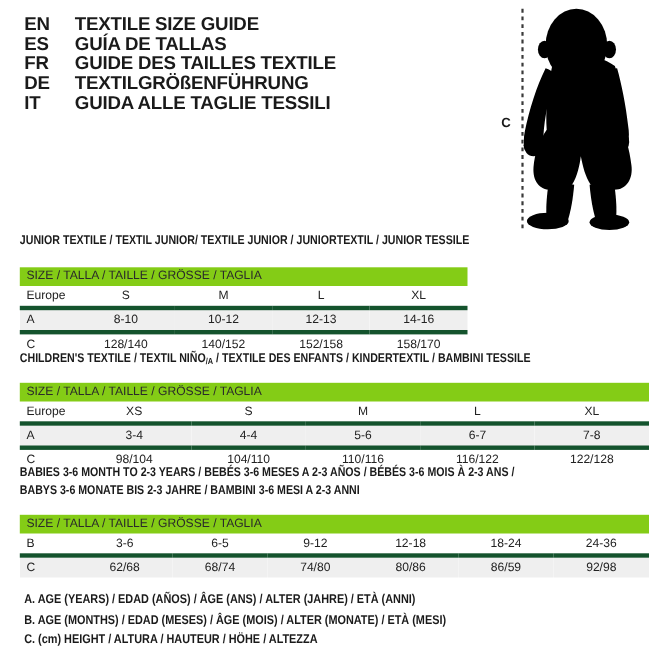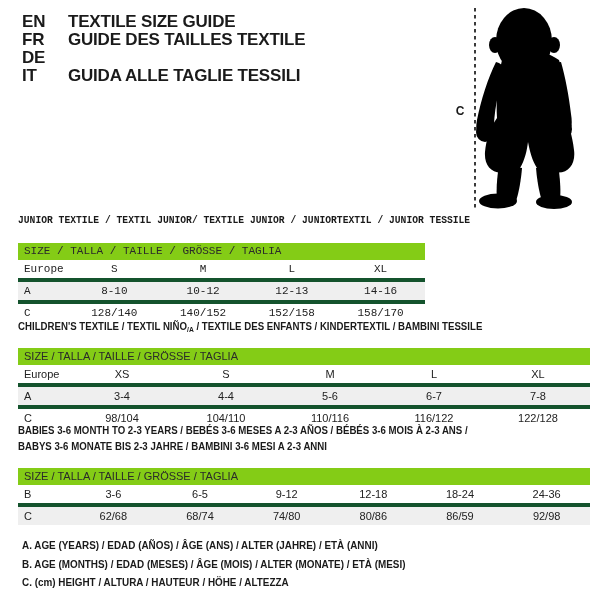--- a/index.html
+++ b/index.html
@@ -11,21 +11,21 @@
   .lang-block{position:absolute;left:22px;top:13px;}
   .lang-row{display:flex;height:18px;line-height:18px;font-weight:bold;
             font-size:17px;letter-spacing:-0.2px;white-space:nowrap;}
   .lang-code{width:46px;}
   
   .figure{position:absolute;left:468px;top:0;width:132px;height:215px;}
   .measure-c{position:absolute;left:452px;top:104px;width:16px;
              font-size:12px;font-weight:bold;text-align:center;}
   
   .tsec{position:absolute;left:18px;}
-  .t1{top:212px;width:407px;font-family:Liberation Mono, monospace;}
+  .t1{top:212px;width:407px;}
   .t2{top:319px;width:572px;}
   .t3{top:423px;width:572px;}
   .tsec-title{font-weight:bold;font-size:11.5px;line-height:15px;height:15px;
               white-space:nowrap;transform:scaleX(0.84);transform-origin:0 0;}
   .t3 .title2{height:17px;line-height:17px;}
   .sub-sm{font-size:8px;vertical-align:-2px;letter-spacing:0;}
   .size-bar{margin-top:14px;height:17px;line-height:17px;background:#84cc16;
             font-size:11px;padding-left:6px;color:#2a2a2a;box-sizing:border-box;
             white-space:nowrap;overflow:hidden;}
   .t1 .size-bar{margin-top:16px;}
@@ -47,25 +47,30 @@
 <body>
 
 <div class="canvas">
 
   <div class="lang-block">
     <div class="lang-row">
       <span class="lang-code">EN</span>
       <span class="lang-title">TEXTILE SIZE GUIDE</span>
     </div>
     <div class="lang-row">
+      <span class="lang-code">ES</span>
+      <span class="lang-title">GUÍA DE TALLAS</span>
+    </div>
+    <div class="lang-row">
       <span class="lang-code">FR</span>
       <span class="lang-title">GUIDE DES TAILLES TEXTILE</span>
     </div>
     <div class="lang-row">
       <span class="lang-code">DE</span>
+      <span class="lang-title">TEXTILGRÖßENFÜHRUNG</span>
     </div>
     <div class="lang-row">
       <span class="lang-code">IT</span>
       <span class="lang-title">GUIDA ALLE TAGLIE TESSILI</span>
     </div>
   </div>
 
   <div class="measure-c">C</div>
 
   <div class="figure">

